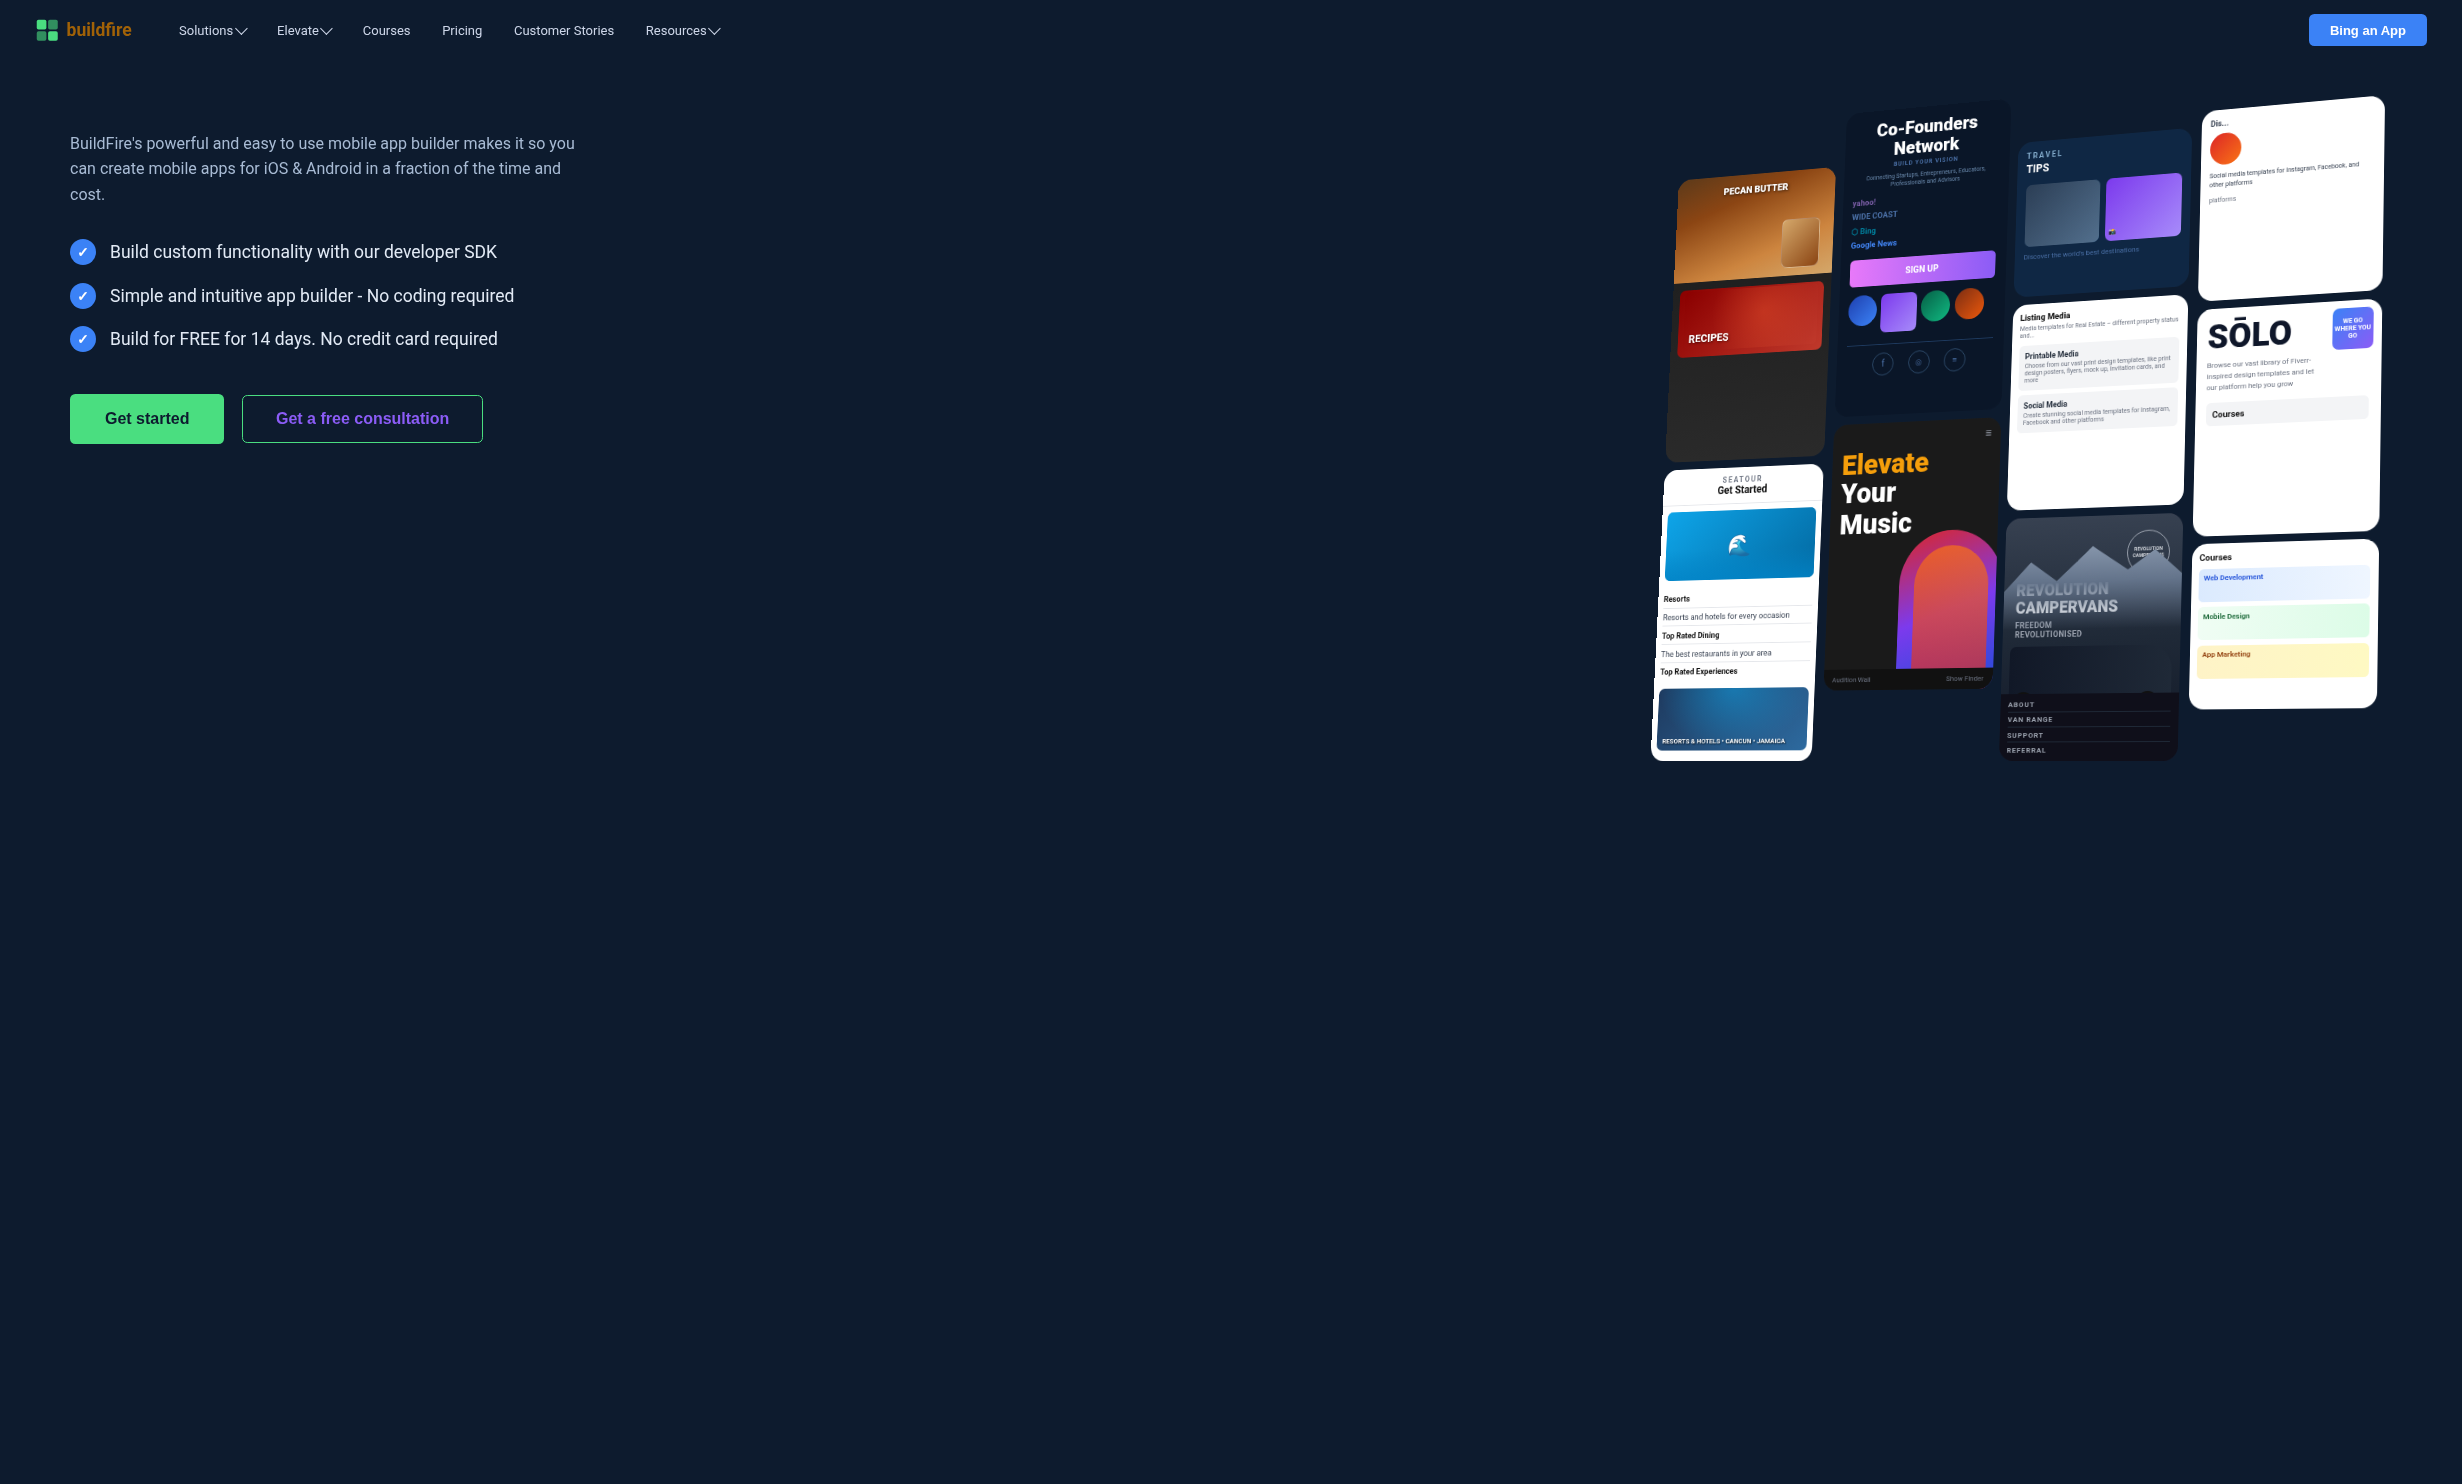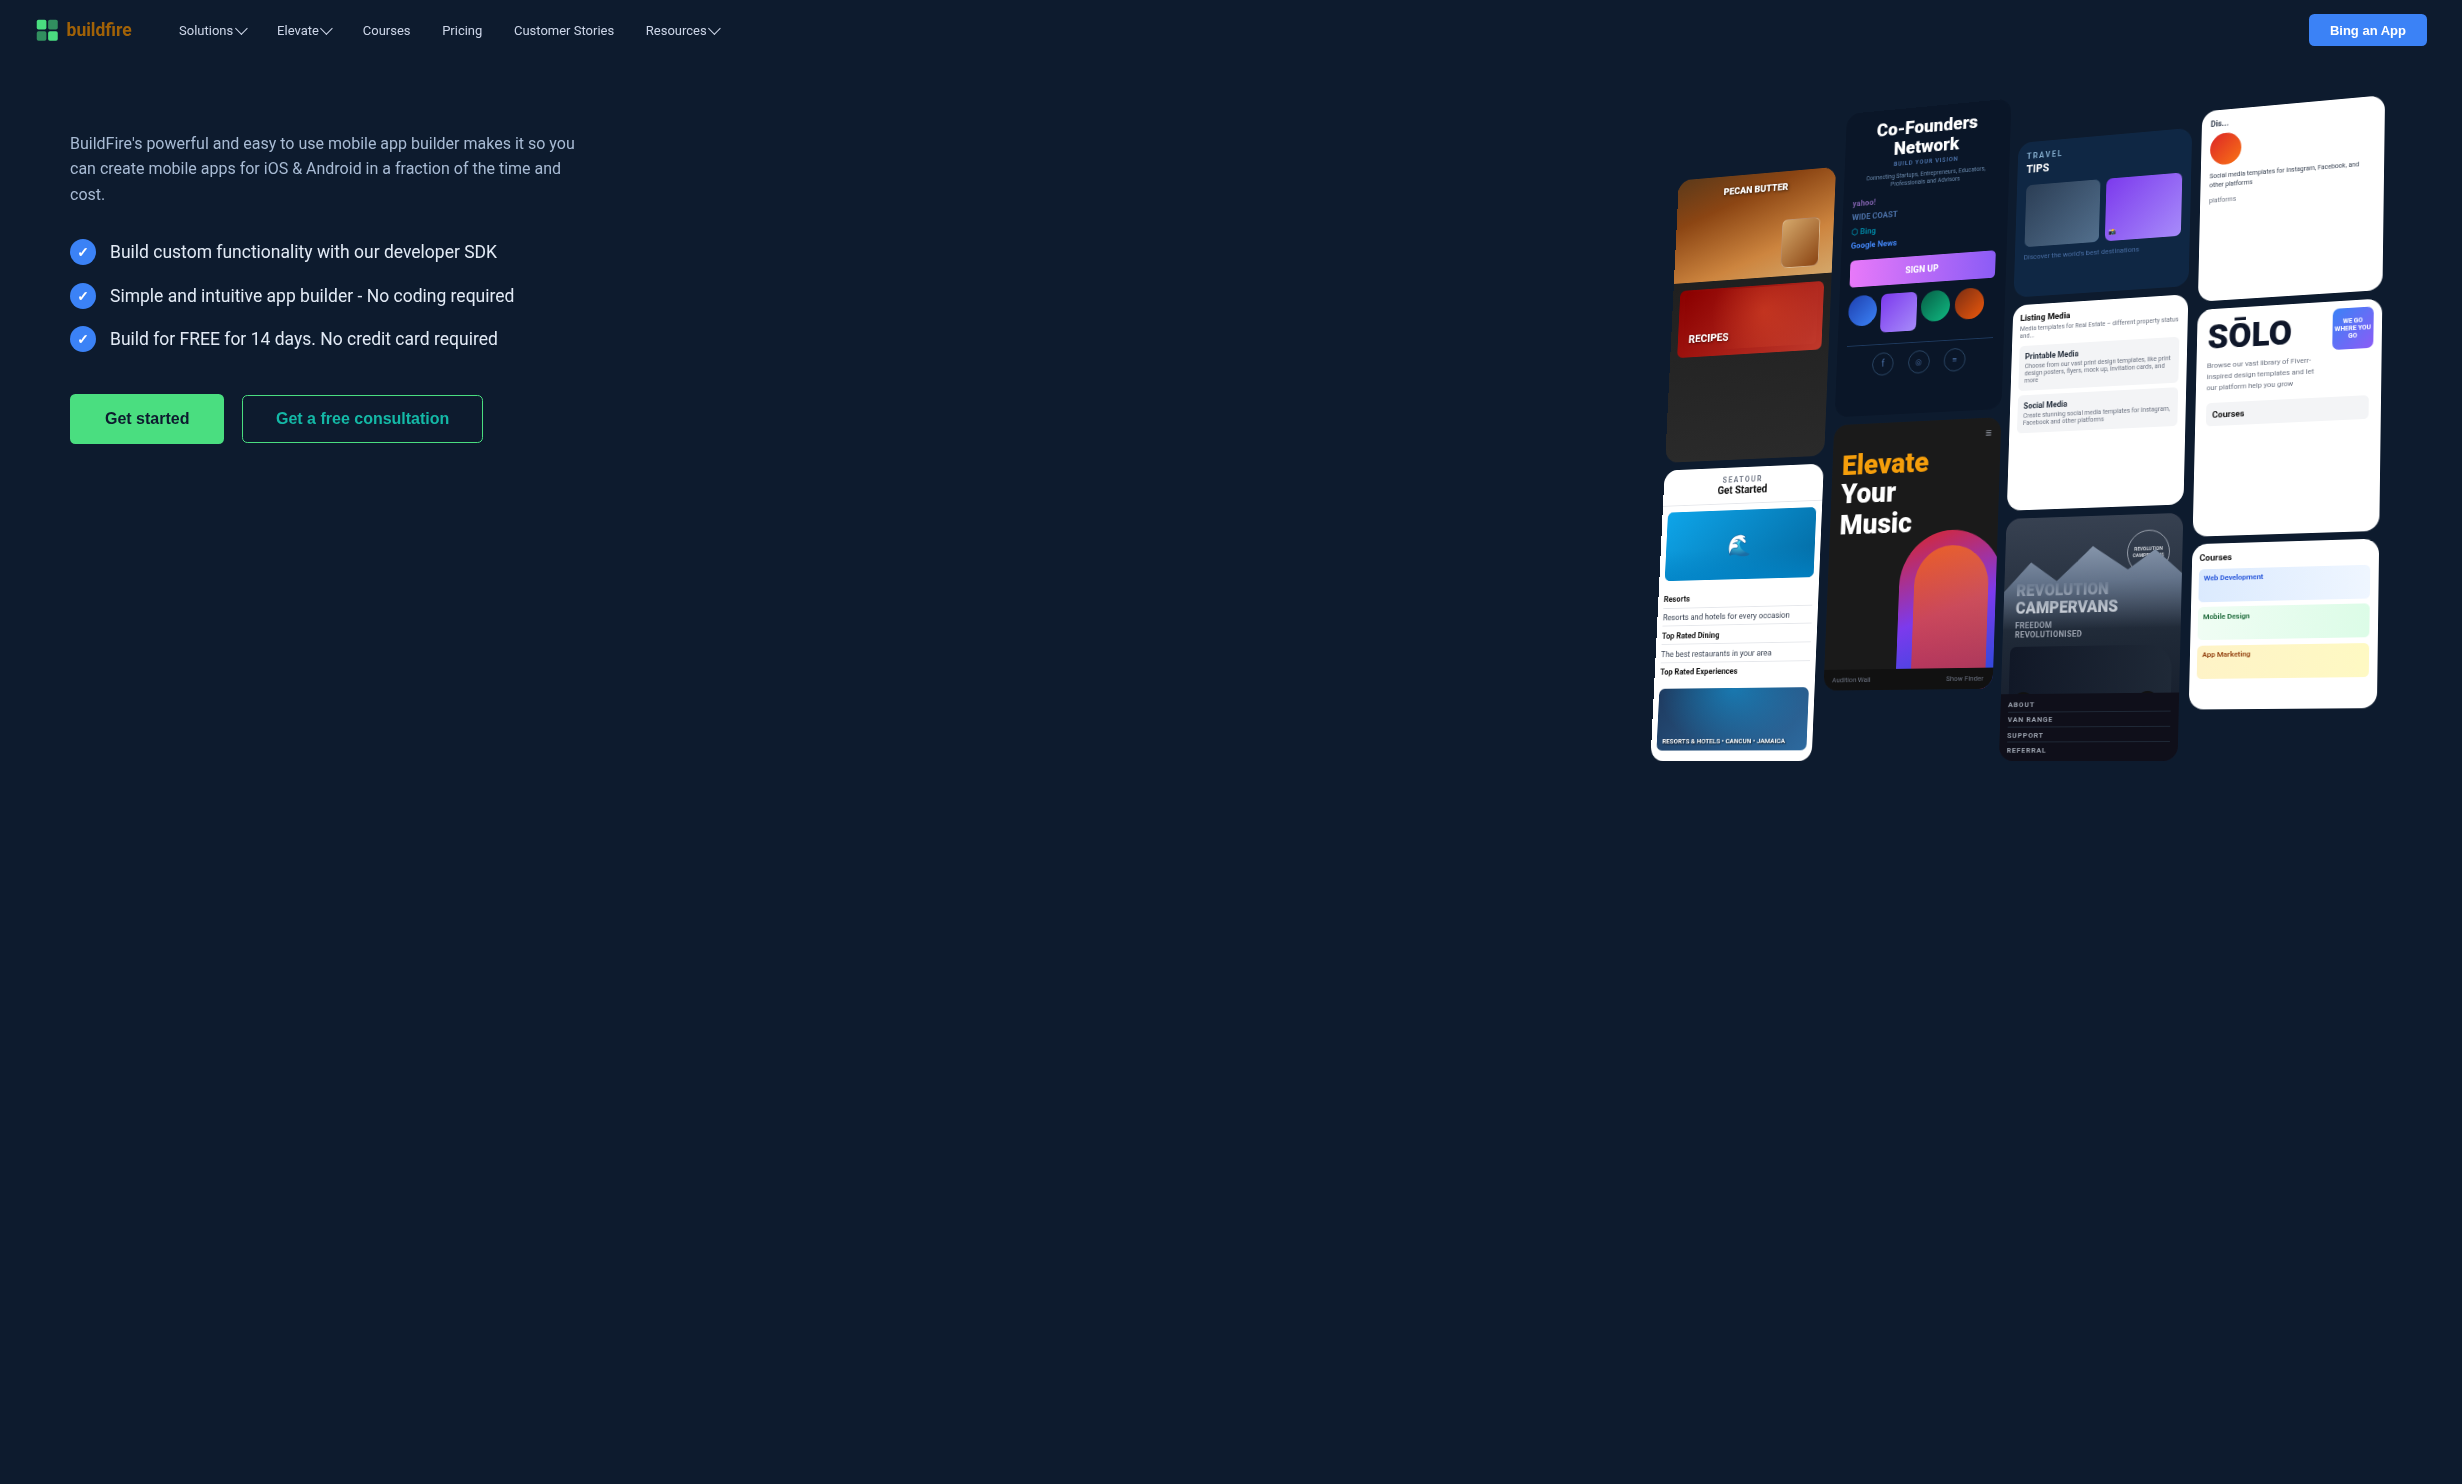--- a/index.html
+++ b/index.html
@@ -128,21 +128,21 @@
       color: #0d1b2e;
       font-size: 16px;
       font-weight: 700;
       padding: 16px 35px;
       border-radius: 5.3px;
       cursor: pointer;
       border: none;
     }
     .btn-secondary {
       background-color: transparent;
-      color: #14b8a6;
+      color: #8b5cf6;
       font-size: 16px;
       font-weight: 600;
       padding: 14px 33px;
       border-radius: 5.3px;
       cursor: pointer;
       border: 1.8px solid #4ade80;
     }
 
     
     .hero-visual {

